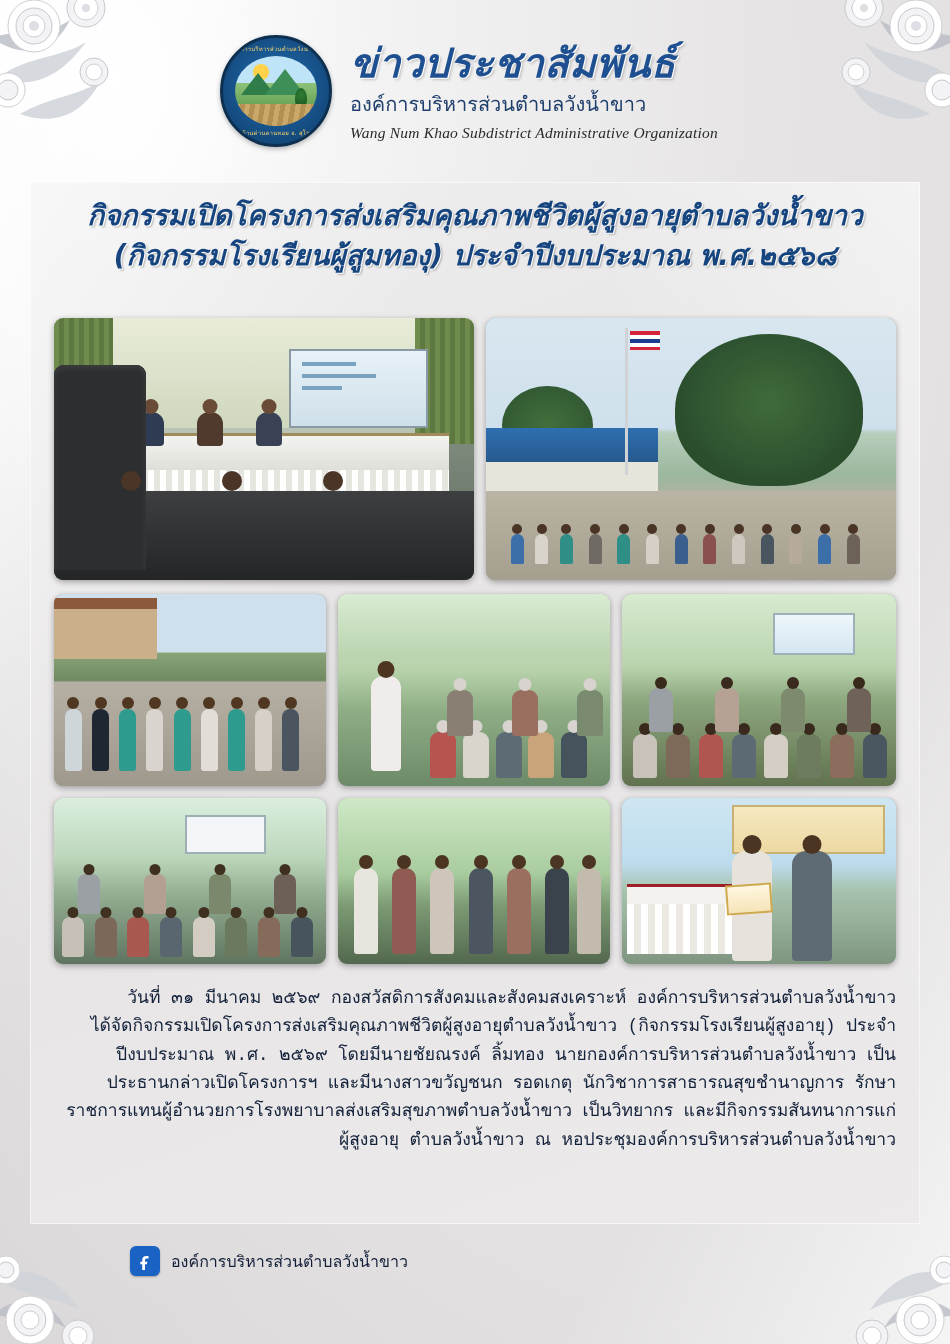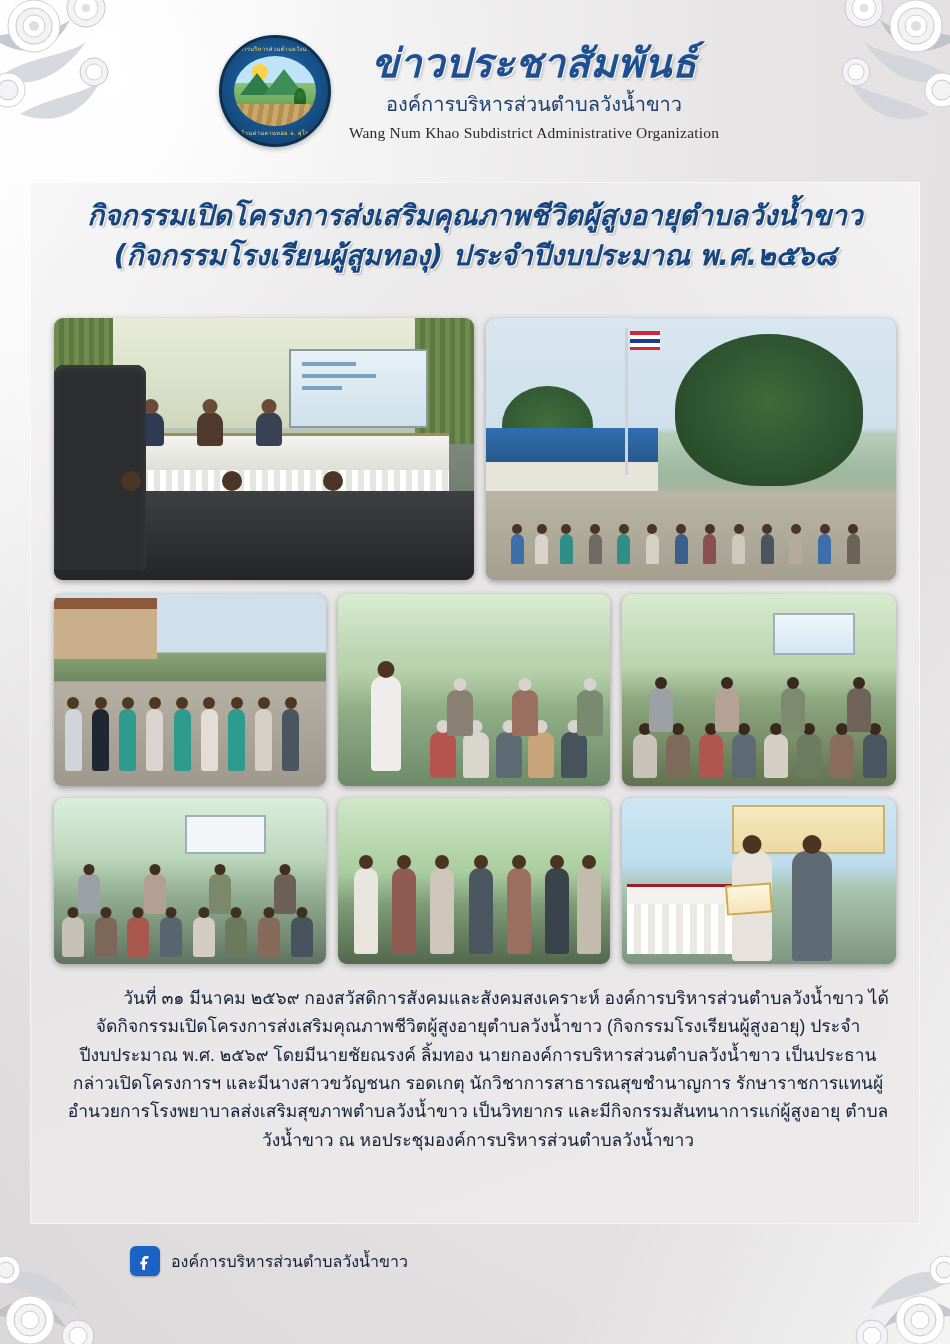--- a/index.html
+++ b/index.html
@@ -92,39 +92,40 @@
   .logo-tree {
     position: absolute; bottom: 26%; right: 10px; width: 12px; height: 20px;
     background: radial-gradient(circle at 50% 35%, #2e7d32 0%, #1f5d25 70%);
     border-radius: 50% 50% 40% 40%;
   }
   .logo-field {
     position: absolute; bottom: 0; left: 0; right: 0; height: 32%;
     background: repeating-linear-gradient(100deg, #c9a86a 0 5px, #b38f51 5px 10px);
   }
 
-  .title-block { text-align: center; }
+  .title-block { text-align: left; }
   .title-thai-main {
     font-family: "DejaVu Sans", sans-serif;
     font-size: 40px;
     font-style: italic;
     font-weight: bold;
     color: #1e4f91;
     letter-spacing: 0.5px;
     text-shadow: 1px 1px 0 #ffffff, 2px 2px 3px rgba(0,0,0,0.22);
     line-height: 1.15;
   }
   .title-thai-sub {
     font-family: "DejaVu Sans", sans-serif;
     font-size: 20px;
     color: #1f3f6d;
     margin-top: 2px;
   }
   .title-eng {
     font-family: "Liberation Serif", serif;
+    font-style: italic;
     font-size: 15.5px;
     color: #2a2a2a;
     margin-top: 4px;
     letter-spacing: 0.2px;
   }
 
   
   .band {
     position: absolute;
     top: 182px; left: 30px; right: 30px; bottom: 120px;
@@ -248,25 +249,25 @@
   .p8 i.pp { position:absolute; bottom:2%; width:40px; height:110px; border-radius:14px 14px 4px 4px; }
   .p8 i.pp::after { content:""; position:absolute; left:50%; top:-16px; transform:translateX(-50%); width:19px;height:19px;border-radius:50%; background:#4b3522; }
   .p8 .cert { position:absolute; left:38%; top:52%; width:46px; height:30px; background:linear-gradient(#fff7e0,#f5e4b8); border:2px solid #cfa94d; transform: rotate(-4deg); }
 
   
   .article {
     position: absolute;
     left: 60px; right: 54px;
     top: 984px;
     z-index: 5;
-    font-family: Liberation Sans, sans-serif;
+    font-family: Liberation Mono, monospace;
     font-size: 17.5px;
     line-height: 1.62;
     color: #13213a;
-    text-align: center;
+    text-align: right;
   }
   .article p { text-indent: 56px; }
 
   
   .footer {
     position: absolute;
     left: 0; right: 0; bottom: 0;
     height: 124px;
     z-index: 6;
   }

